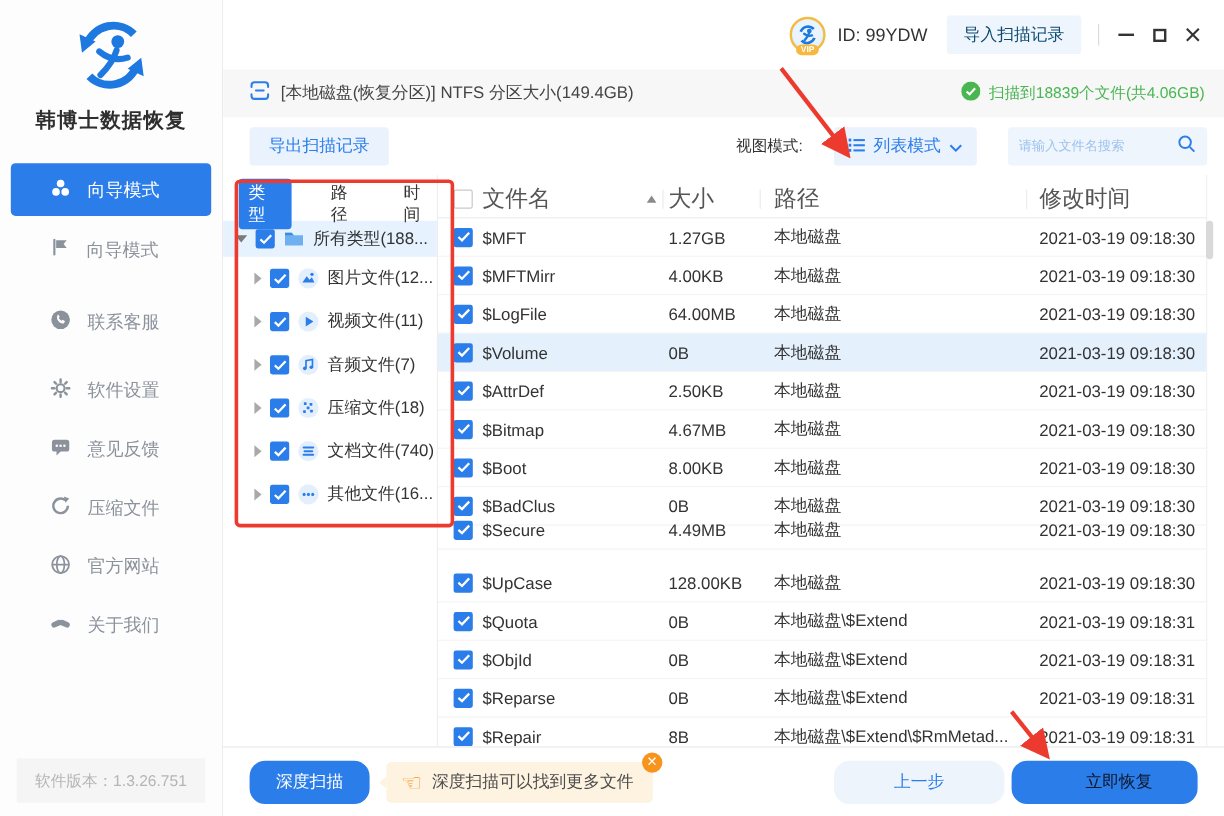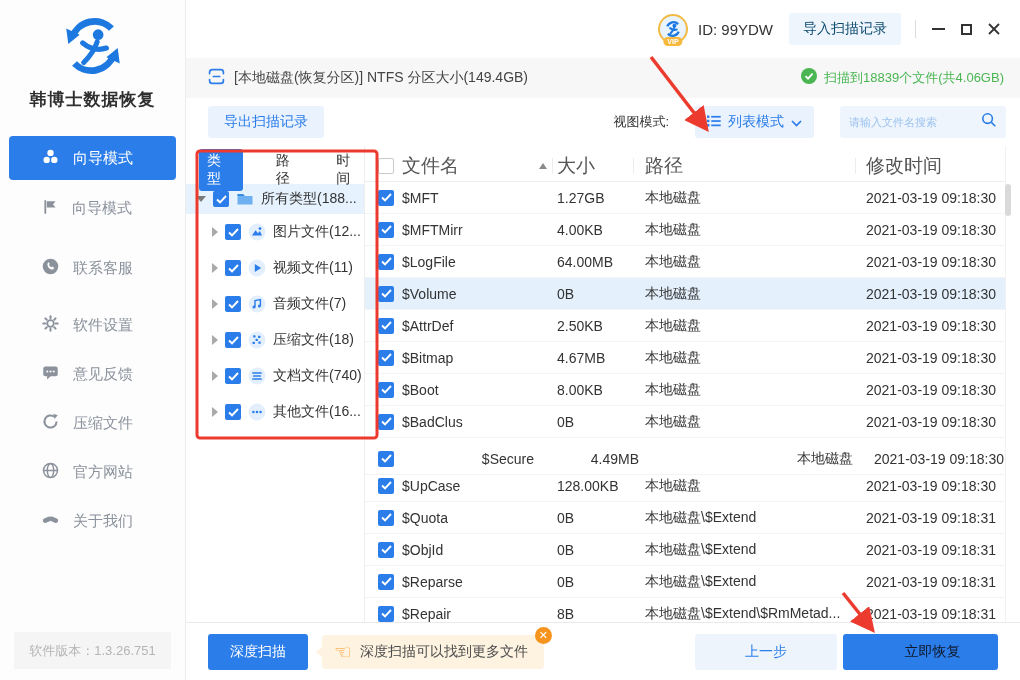--- a/index.html
+++ b/index.html
@@ -73,21 +73,21 @@
   .trow.selected { background:#e4f1fd; }
   .trow .c-check { left:13px; } .thead .c-check { left:13px; }
   .c-name { left:37px; width:132px; }
   .c-size { left:192px; width:82px; }
   .c-path { left:280px; width:208px; }
   .c-time { left:501px; width:138px; }
   .scroll-thumb { position:absolute; right:9px; top:38px; width:6px; height:32px; background:#d9d9d9; border-radius:3px; cursor:pointer; }
 
   
   .bottombar { position:absolute; left:186px; top:622px; width:834px; height:58px; background:#fff; border-top:1px solid #eaeaea; display:flex; align-items:center; }
-  .btn { border:none; border-radius:3px; font-size:14px; height:36px; cursor:pointer; font-family:inherit; }
+  .btn { border:none; border-radius:13px; font-size:14px; height:36px; cursor:pointer; font-family:inherit; }
   .deep-scan-btn { margin-left:22px; width:100px; background:#2b7de9; color:#fff; }
   .tip { position:relative; margin-left:14px; height:34px; background:#fdf3e0; border-radius:4px; display:flex; align-items:center; gap:8px; padding:0 16px 0 12px; }
   .tip::before { content:""; position:absolute; left:-6px; top:12px; width:0; height:0; border-top:5px solid transparent; border-bottom:5px solid transparent; border-right:6px solid #fdf3e0; }
   .tip-hand { color:#f7941e; font-size:20px; line-height:1; font-family:"DejaVu Sans",sans-serif; }
   .tip-text { font-size:14px; color:#4c4c4c; }
   .tip-close { position:absolute; right:-8px; top:-8px; width:17px; height:17px; border-radius:50%; background:#f7941e; color:#fff; font-size:11px; line-height:17px; text-align:center; cursor:pointer; }
   .prev-btn { margin-left:auto; width:142px; background:#eef4fc; color:#2b7de9; }
   .recover-btn { margin:0 22px 0 6px; width:155px; background:#2b7de9; color:#0f172a;padding-left:24px; }
 
   
@@ -524,21 +524,21 @@
           <span class="cell c-check cbx">
             <svg width="11" height="9" viewBox="0 0 11 9">
               <polyline points="1,4.5 4,7.3 10,1" fill="none" stroke="#fff" stroke-width="1.9"></polyline>
             </svg>
           </span>
           <span class="cell c-name">$BadClus</span>
           <span class="cell c-size">0B</span>
           <span class="cell c-path">本地磁盘</span>
           <span class="cell c-time">2021-03-19 09:18:30</span>
         </div>
-        <div class="trow" style="top: 261px; text-align: right;">
+        <div class="trow" style="top: 244px;">
           <span class="cell c-check cbx">
             <svg width="11" height="9" viewBox="0 0 11 9">
               <polyline points="1,4.5 4,7.3 10,1" fill="none" stroke="#fff" stroke-width="1.9"></polyline>
             </svg>
           </span>
           <span class="cell c-name">$Secure</span>
           <span class="cell c-size">4.49MB</span>
           <span class="cell c-path">本地磁盘</span>
           <span class="cell c-time">2021-03-19 09:18:30</span>
         </div>

